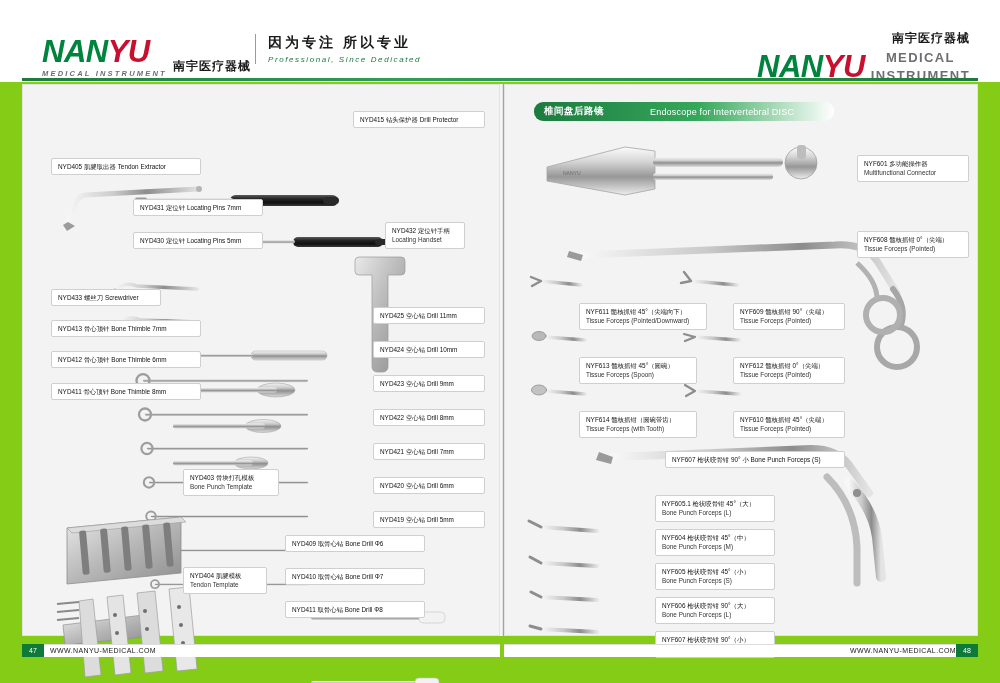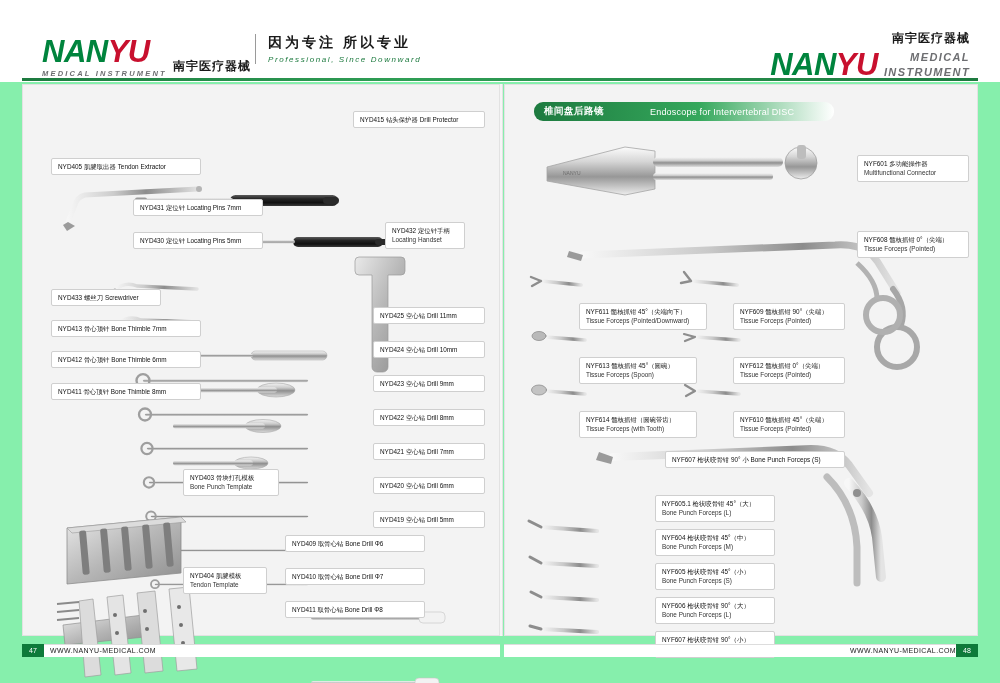--- a/index.html
+++ b/index.html
@@ -6,21 +6,21 @@
   html, body {
     margin: 0; padding: 0;
     width: 1000px; height: 683px;
     background: #ffffff;
     font-family: "Liberation Sans", sans-serif;
     overflow: hidden;
   }
   .page {
     position: relative;
     width: 1000px; height: 683px;
-    background: #86efac;
+    background: #84cc16;
   }
   
   .header {
     position: absolute; left: 0; top: 0; width: 1000px; height: 82px;
     background: #ffffff;
   }
   .header-rule {
     position: absolute; left: 22px; top: 78px; width: 956px; height: 3px;
     background: linear-gradient(to right, #1d7a3f 0%, #2f9e55 40%, #1d7a3f 100%);
   }
@@ -46,21 +46,21 @@
     position: absolute; left: 255px; top: 34px;
     padding-left: 12px; border-left: 1px solid #9a9a9a;
   }
   .slogan-cn { font-size: 14px; color: #1a1a1a; letter-spacing: 3px; font-weight: bold; }
   .slogan-en {
     font-size: 8px; color: #1d7a3f; letter-spacing: 1.6px; margin-top: 3px;
     font-style: italic;
   }
   .logo-right .cn-top { font-size: 12px; color: #1a1a1a; font-weight: bold; letter-spacing: 1px; }
   .logo-right-row { display: flex; align-items: center; justify-content: flex-end; gap: 6px; margin-top: 2px; }
-  .logo-right .sub2 { font-size: 11px; color: #6d6e71; font-weight: bold; letter-spacing: 1.4px; line-height: 1.35; text-align: right; font-style: italic; }
+  .logo-right .sub2 { font-size: 13px; color: #6d6e71; font-weight: bold; letter-spacing: 1.4px; line-height: 1.35; text-align: center; }
 
   
   .panel-left {
     position: absolute; left: 22px; top: 84px; width: 478px; height: 552px;
     background: #f3f3f3;
     border: 1px solid #e2e2e2;
   }
   .panel-right {
     position: absolute; left: 504px; top: 84px; width: 474px; height: 552px;
     background: #f3f3f3;
@@ -135,21 +135,21 @@
         <div class="nanyu-word">
           <span class="n1">NAN</span><span class="n2">YU</span>
         </div>
         <div class="nanyu-sub">MEDICAL INSTRUMENT</div>
       </div>
       <div class="cn-name">南宇医疗器械</div>
     </div>
 
     <div class="slogan-box">
       <div class="slogan-cn">因为专注 所以专业</div>
-      <div class="slogan-en">Professional, Since Downward</div>
+      <div class="slogan-en">Professional, Since Dedicated</div>
     </div>
 
     <div class="logo-right">
       <div class="cn-top">南宇医疗器械</div>
       <div class="logo-right-row">
         <div class="nanyu-word">
           <span class="n1">NAN</span><span class="n2">YU</span>
         </div>
         <div class="sub2">
           <div>MEDICAL</div>

